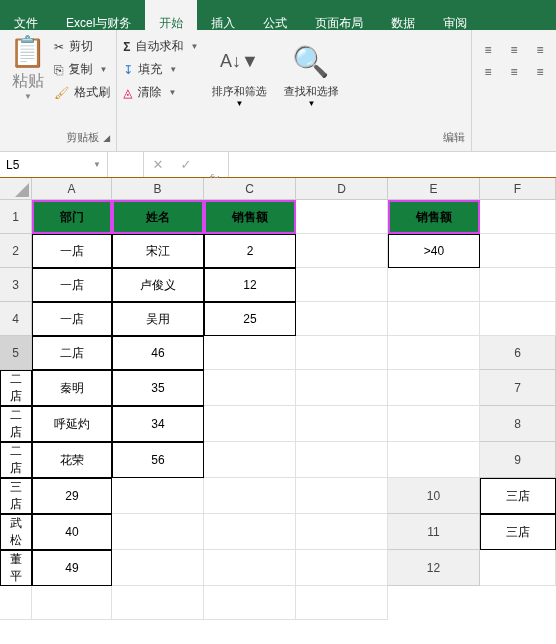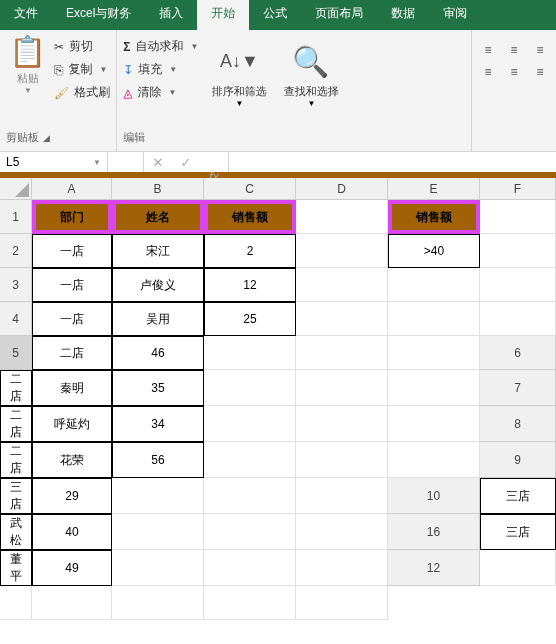--- a/index.html
+++ b/index.html
@@ -1,74 +1,74 @@
 <!DOCTYPE html>
 <html><head>
 <meta charset="utf-8">
 <style>
   * { box-sizing: border-box; margin: 0; padding: 0; }
   body { font-family: "Microsoft YaHei", Arial, sans-serif; font-size: 12px; background: #fff; width: 556px; height: 644px; overflow: hidden; }
   
   
   .tabbar { background: #217346; display: flex; height: 30px; }
-  .tab { color: #fff; padding: 5px 14px; cursor: pointer; }
+  .tab { color: #fff; padding: 15px 14px; cursor: pointer; }
   .tab.active { background: #f3f3f3; color: #217346; }
   
   
   .ribbon { background: #f3f3f3; border-bottom: 1px solid #d4d4d4; display: flex; height: 122px; }
   .group { border-right: 1px solid #d4d4d4; padding: 4px 6px; display: flex; flex-direction: column; }
   .group-body { flex: 1; display: flex; }
-  .group-title { text-align: left; font-size: 11px; color: #666; padding: 2px 0; }
+  .group-title { text-align: right; font-size: 11px; color: #666; padding: 2px 0; }
   .group-title .dlg { margin-left: 4px; font-size: 9px; }
   
   .paste-col { display: flex; flex-direction: column; align-items: center; width: 44px; margin-right: 4px; }
   .paste-icon { font-size: 30px; color: #bfa76f; }
-  .paste-lbl { color: #888; font-size: 11px; margin-top: 2px; }
+  .paste-lbl { color: #888; font-size: 16px; margin-top: 2px; }
   
   .clip-col { display: flex; flex-direction: column; gap: 6px; padding-top: 4px; }
   .clip-row { display: flex; align-items: center; gap: 5px; color: #333; }
   .clip-row .drop { color: #666; font-size: 8px; margin-left: 2px; }
   
   .edit-col1 { display: flex; flex-direction: column; gap: 6px; padding-top: 4px; margin-right: 10px; }
   .edit-col2 { display: flex; gap: 10px; padding-top: 4px; }
   .bigbtn { display: flex; flex-direction: column; align-items: center; justify-content: flex-start; width: 62px; }
   .bigbtn .icon { font-size: 30px; color: #555; height: 46px; display: flex; align-items: center; }
   .bigbtn .lbl { font-size: 11px; color: #333; }
   
   .align-group { display: flex; flex-direction: column; gap: 6px; padding-top: 8px; }
   .align-row { display: flex; gap: 6px; }
   .align-cell { width: 20px; height: 16px; display: flex; align-items: center; justify-content: center; color: #555; }
   
   
-  .fxbar { display: flex; border-bottom: 6px solid #a16207; height: 26px; }
+  .fxbar { display: flex; border-bottom: 1px solid #a16207; height: 26px; }
   .namebox { width: 108px; border-right: 1px solid #d4d4d4; display: flex; align-items: center; padding: 0 6px; justify-content: space-between; }
   .namebox input { border: none; width: 70px; font-size: 12px; outline: none; }
   .fx-btns { display: flex; align-items: center; border-right: 1px solid #d4d4d4; }
   .fx-btn { width: 28px; text-align: center; color: #aaa; font-size: 13px; }
   .fx-input { flex: 1; padding: 0 6px; }
   
   
   .grid { display: grid; grid-template-columns: 32px 80px 92px 92px 92px 92px 76px; position: relative; }
   .corner { background: #f0f0f0; border-right: 1px solid #ccc; border-bottom: 1px solid #ccc; position: relative; height: 22px; }
   .corner::after { content:""; position: absolute; right:2px; bottom:2px; border: 7px solid transparent; border-right-color:#aaa; border-bottom-color:#aaa; }
   .colhdr { background: #f0f0f0; border-right: 1px solid #ccc; border-bottom: 1px solid #ccc; height: 22px; display:flex; align-items:center; justify-content:center; color:#444; }
   .rowhdr { background: #f0f0f0; border-right: 1px solid #ccc; border-bottom: 1px solid #ccc; display:flex; align-items:center; justify-content:center; color:#444; }
   .rowhdr.sel { background: #d4d4d4; }
   .cell { border-right: 1px solid #e0e0e0; border-bottom: 1px solid #e0e0e0; display:flex; align-items:center; justify-content:center; padding: 0 4px; min-height: 34px; background:#fff; }
   .cell.bd { border: 1px solid #000; text-align: center; }
-  .cell.hdr { background: #a16207; font-weight: bold; border: 4px solid #d946ef; }
+  .cell.hdr { background: #15803d; font-weight: bold; border: 2px solid #d946ef; }
 </style>
 </head>
 <body>
 
 <div class="tabbar" id="tabbar">
     <div class="tab">文件</div>
     <div class="tab">Excel与财务</div>
+    <div class="tab active">开始</div>
     <div class="tab">插入</div>
-    <div class="tab active">开始</div>
     <div class="tab">公式</div>
     <div class="tab">页面布局</div>
     <div class="tab">数据</div>
     <div class="tab">审阅</div>
   </div>
 
 <div class="ribbon">
   <div class="group">
     <div class="group-body">
       <div class="paste-col">
@@ -232,21 +232,21 @@
     <div class="cell"></div>
     <div class="cell"></div>
     <div class="cell"></div>
     <div class="rowhdr">10</div>
     <div class="cell bd">三店</div>
     <div class="cell bd">武松</div>
     <div class="cell bd">40</div>
     <div class="cell"></div>
     <div class="cell"></div>
     <div class="cell"></div>
-    <div class="rowhdr">16</div>
+    <div class="rowhdr">11</div>
     <div class="cell bd">三店</div>
     <div class="cell bd">董平</div>
     <div class="cell bd">49</div>
     <div class="cell"></div>
     <div class="cell"></div>
     <div class="cell"></div>
     <div class="rowhdr">12</div>
     <div class="cell"></div>
     <div class="cell"></div>
     <div class="cell"></div>

